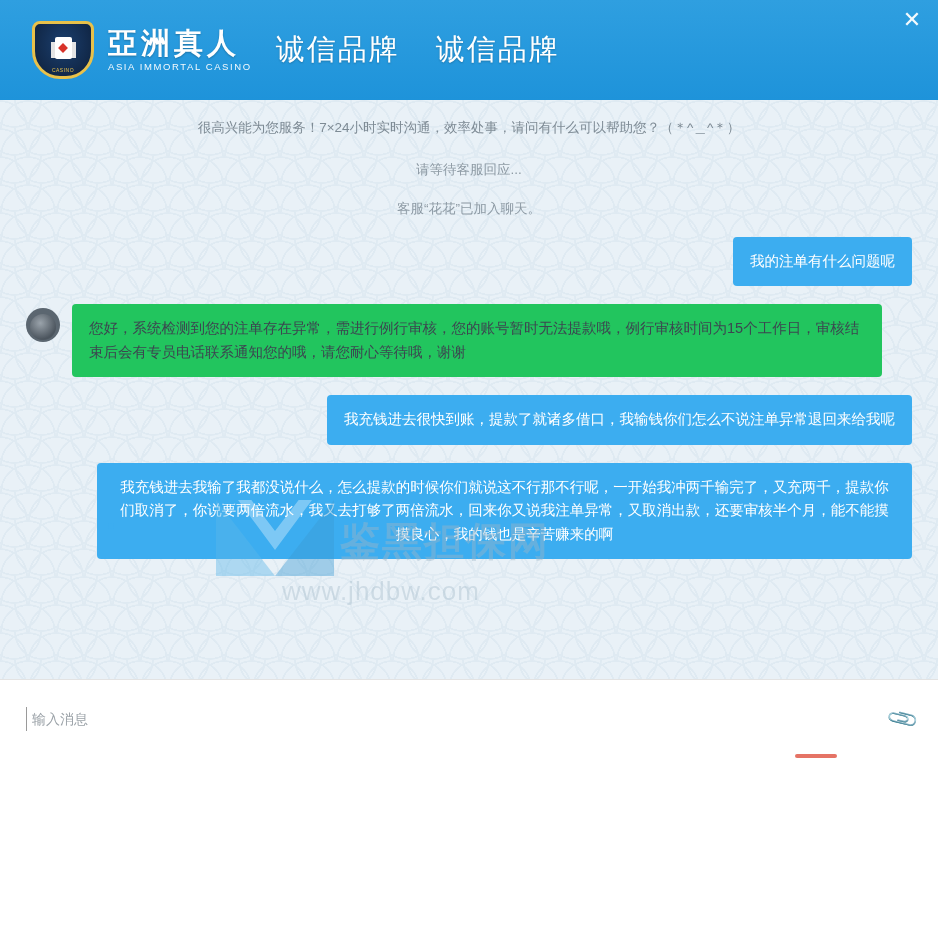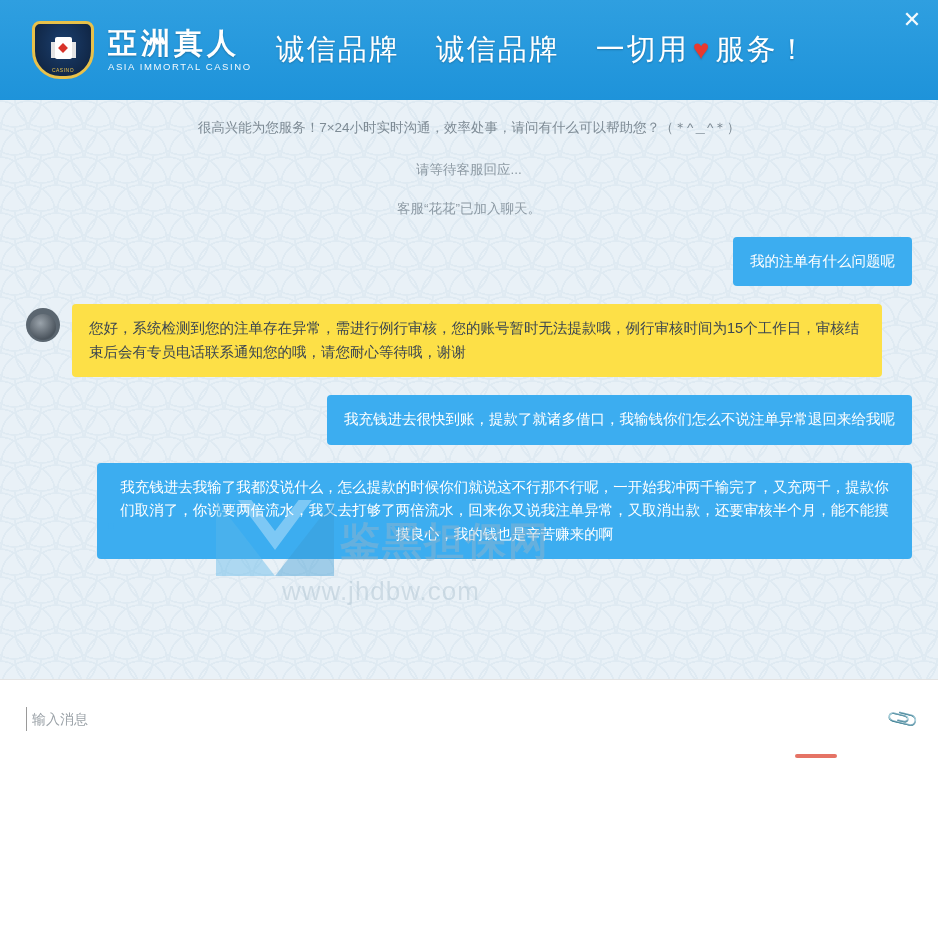--- a/index.html
+++ b/index.html
@@ -166,21 +166,21 @@
     font-size: 14.5px;
     line-height: 1.62;
     border-radius: 4px;
     word-break: break-all;
   }
   .bubble.out {
     background: #3cadf0;
     color: #ffffff;
   }
   .bubble.in {
-    background: #fde047;
+    background: #22c55e;
     color: #3c4650;
     max-width: 810px;
   }
   .avatar {
     width: 34px; height: 34px;
     border-radius: 50%;
     background: #5b6670;
     margin-right: 12px;
     flex: 0 0 auto;
     overflow: hidden;
@@ -309,25 +309,20 @@
         <div class="logo-text-mini">CASINO</div>
       </div>
     </div>
     <div class="brand">
       <div class="brand-cn">亞洲真人</div>
       <div class="brand-en">ASIA IMMORTAL CASINO</div>
     </div>
     <div class="slogan">
       <span>诚信品牌</span>
       <span>诚信品牌</span>
-      <span style="display:flex;align-items:center;">
-        <span>一切用</span>
-        <span class="heart">♥</span>
-        <span>服务！</span>
-      </span>
     </div>
     <div class="close-btn">✕</div>
   </div>
 
   <div class="messages">
     <div class="msg-scroll">
 
       <div class="sys-line first">很高兴能为您服务！7×24小时实时沟通，效率处事，请问有什么可以帮助您？（＊^＿^＊）</div>
       <div class="sys-line">请等待客服回应...</div>
       <div class="sys-line">客服“花花”已加入聊天。</div>

